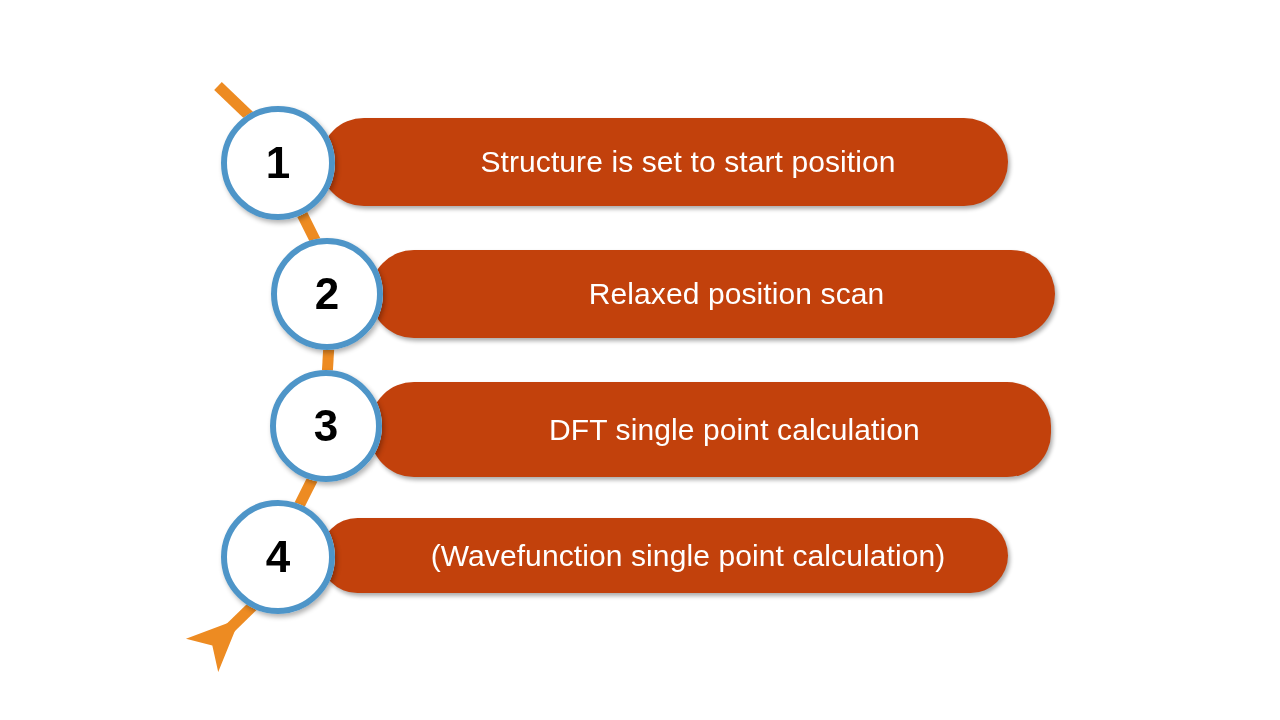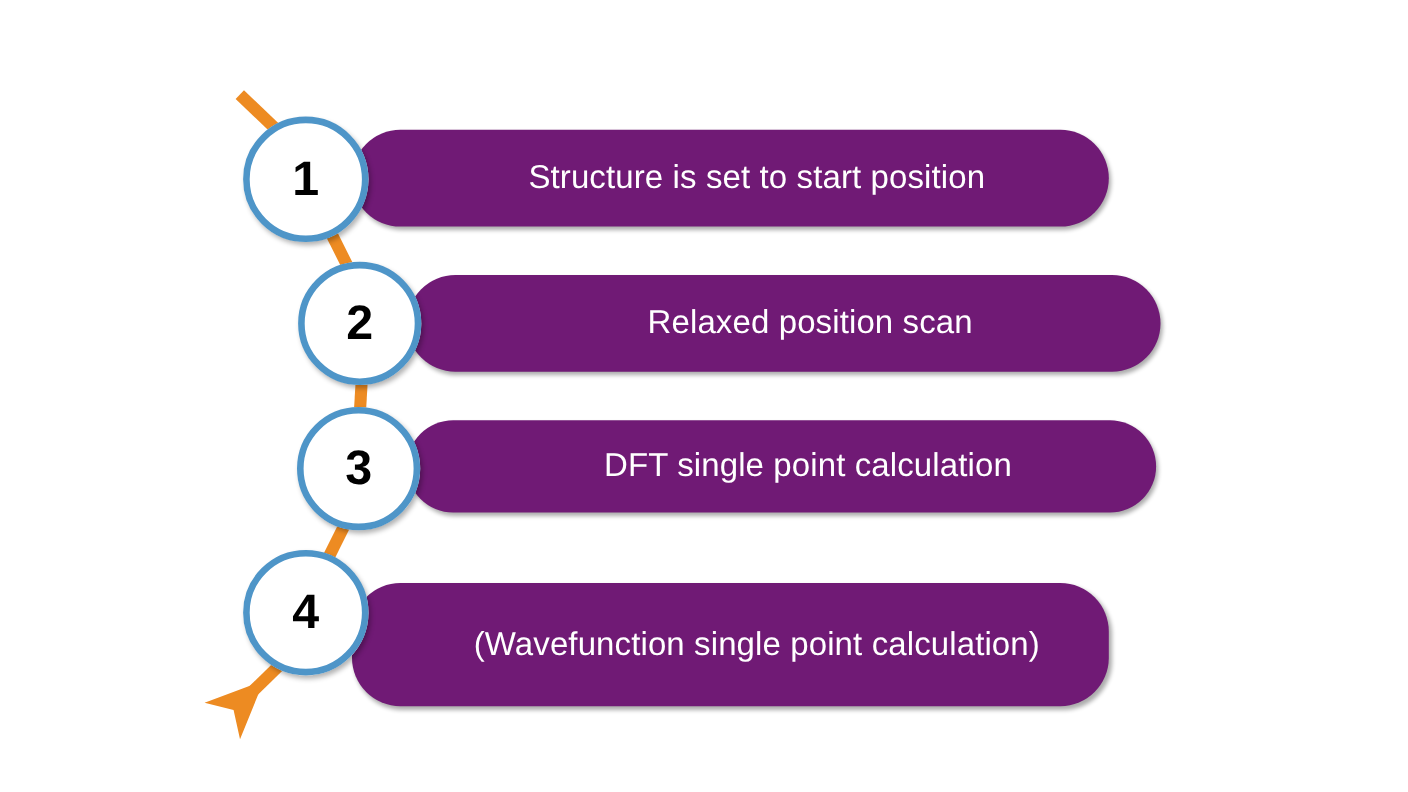--- a/index.html
+++ b/index.html
@@ -23,21 +23,21 @@
   .connector-layer {
     position: absolute;
     left: 0; top: 0;
     width: 1280px; height: 720px;
     pointer-events: none;
   }
 
   
   .step-bar {
     position: absolute;
-    background: #701a75;
+    background: #c2410c;
     border-radius: 44px;
     box-shadow: 2px 3px 4px rgba(0,0,0,0.33);
     display: flex;
     align-items: center;
     justify-content: center;
   }
   .step-bar-label {
     color: #FFFFFF;
     font-size: 30px;
     font-weight: 400;
@@ -99,24 +99,24 @@
     <path d="M 259,600 L 221,637" stroke="#ED8B22" stroke-width="11" fill="none" stroke-linecap="butt" marker-end="url(#arrowhead-down-left)"></path>
   </svg>
 
   <div id="steps-root">
       <div class="step-bar" style="left: 320px; top: 118px; width: 688px; height: 88px;">
         <div class="step-bar-label">Structure is set to start position</div>
       </div>
       <div class="step-bar" style="left: 370px; top: 250px; width: 685px; height: 88px;">
         <div class="step-bar-label">Relaxed position scan</div>
       </div>
-      <div class="step-bar" style="left: 370px; top: 382px; width: 681px; height: 84px;">
+      <div class="step-bar" style="left: 370px; top: 382px; width: 681px; height: 95px;">
         <div class="step-bar-label">DFT single point calculation</div>
       </div>
-      <div class="step-bar" style="left: 320px; top: 530px; width: 688px; height: 112px;">
+      <div class="step-bar" style="left: 320px; top: 518px; width: 688px; height: 75px;">
         <div class="step-bar-label">(Wavefunction single point calculation)</div>
       </div>
       <div class="step-circle" style="left: 221px; top: 106px; width: 114px; height: 114px;">
         <span class="step-circle-inner"></span>
         <span class="step-circle-number">1</span>
       </div>
       <div class="step-circle" style="left: 271px; top: 238px; width: 112px; height: 112px;">
         <span class="step-circle-inner"></span>
         <span class="step-circle-number">2</span>
       </div>

